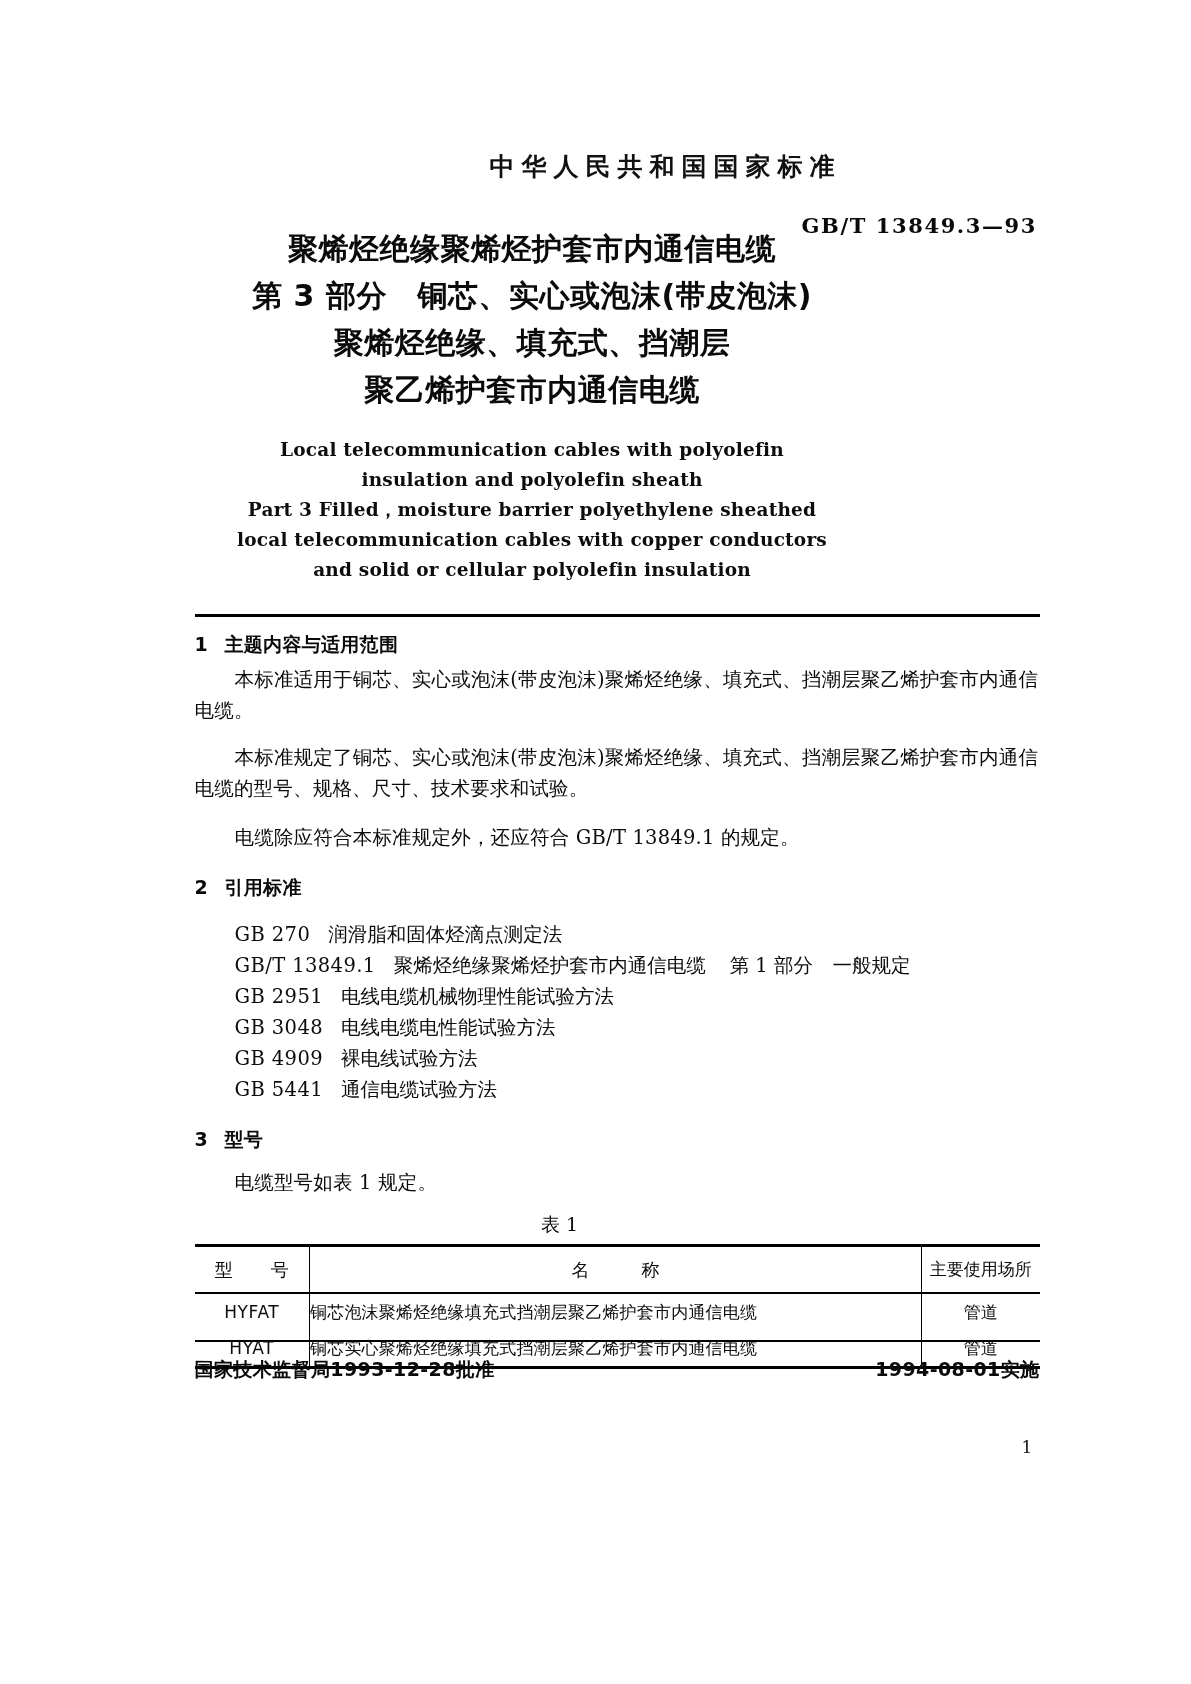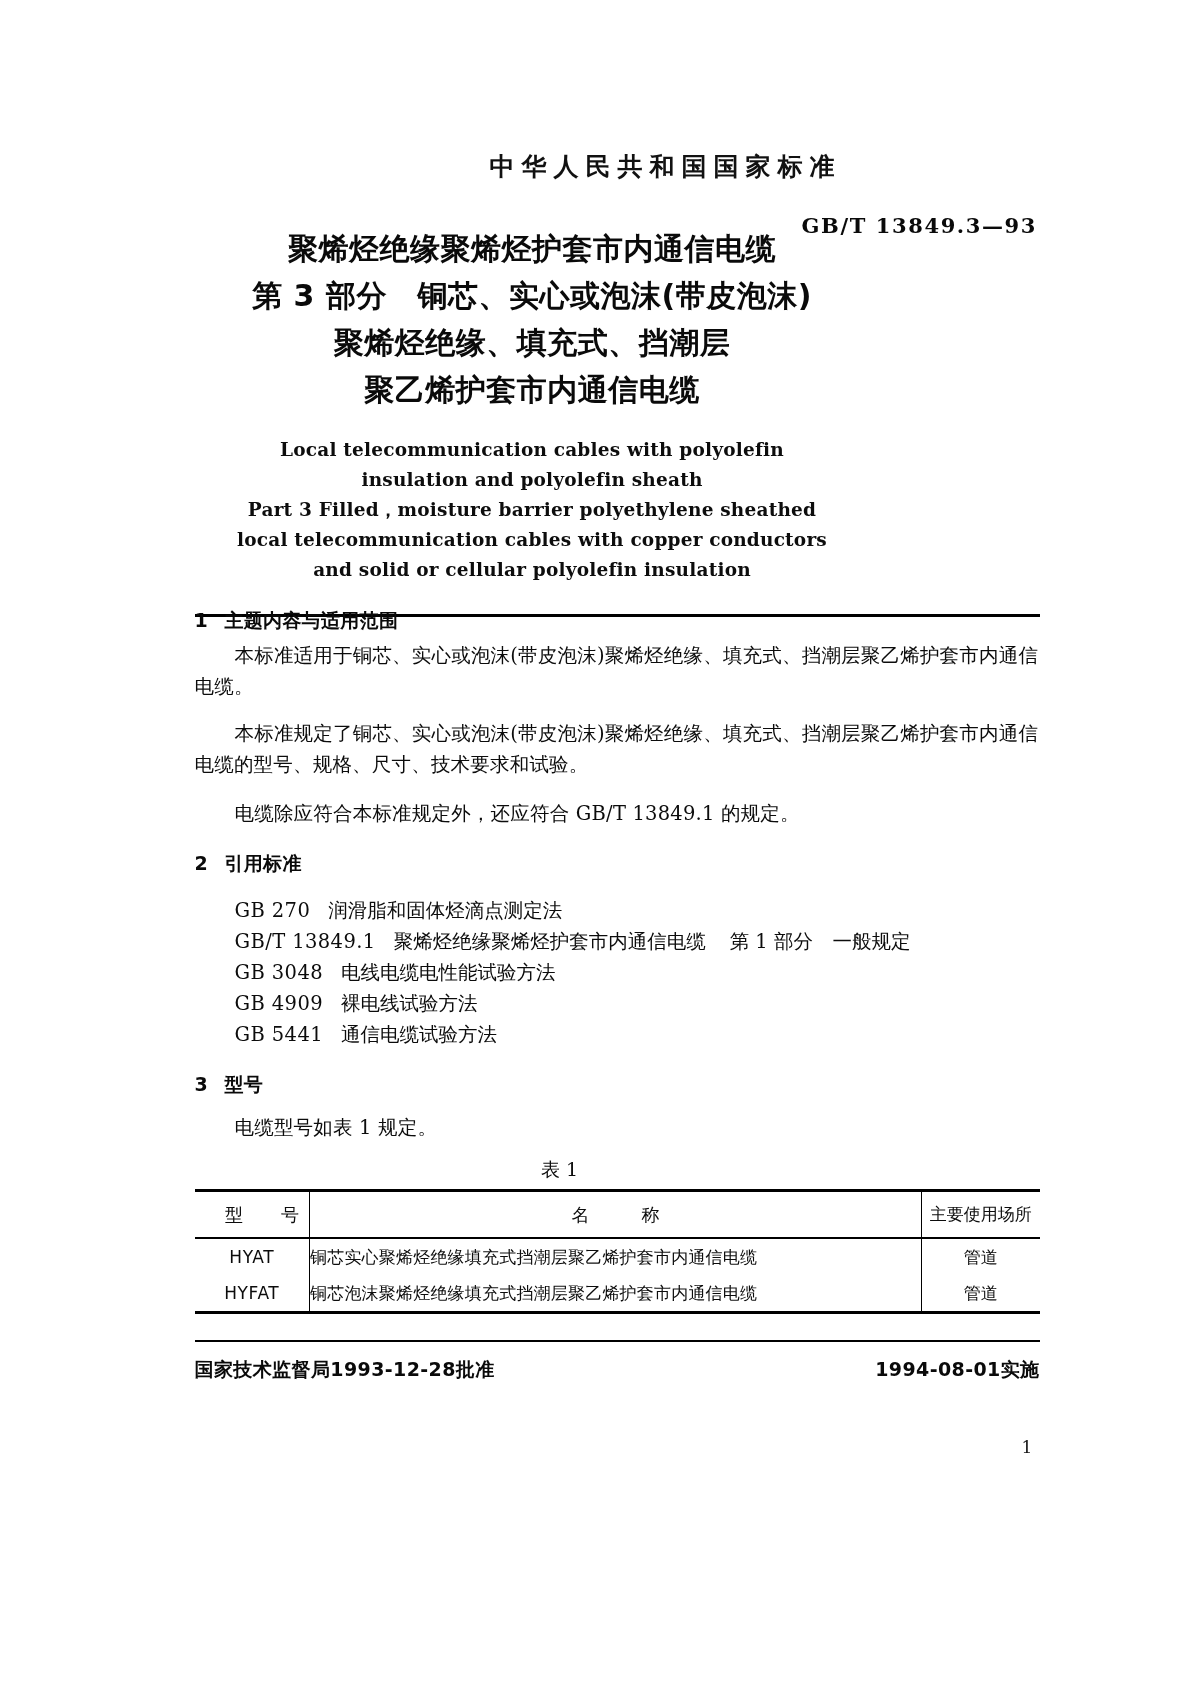--- a/index.html
+++ b/index.html
@@ -91,21 +91,21 @@
     left: 128px;
     top: 1340px;
     width: 845px;
     height: 2px;
   }
 
   
   .body-area {
     position: absolute;
     left: 128px;
-    top: 608px;
+    top: 632px;
     width: 860px;
   }
   .sec-head {
     font-family: "DejaVu Sans", "Liberation Sans", sans-serif;
     font-weight: bold;
     font-size: 19px;
     color: #0a0a0a;
     margin: 0 0 6px 0;
     letter-spacing: 0.3px;
   }
@@ -176,21 +176,20 @@
     height: 45px;
     font-weight: normal;
     font-size: 18px;
     text-align: center;
     vertical-align: middle;
   }
   table.spec thead th.type-col {
     letter-spacing: 10px;
     padding-left: 10px;
     font-family: "DejaVu Sans", "Liberation Sans", sans-serif;
-    text-align: right;
   }
   table.spec thead th.name-col span.sp {
     display: inline-block;
     width: 52px;
   }
   table.spec thead th.use-col {
     font-size: 17px;
   }
   table.spec tbody td {
     height: 36px;
@@ -284,20 +283,23 @@
 
     <h2 class="sec-head" style="margin-top:22px;">
       <span class="num">2</span><span>引用标准</span>
     </h2>
     <ul class="ref-list">
       <li>
         <span class="ref-code">GB 270</span><span class="ref-name">润滑脂和固体烃滴点测定法</span>
       </li>
       <li>
         <span class="ref-code">GB/T 13849.1</span><span class="ref-name">聚烯烃绝缘聚烯烃护套市内通信电缆</span><span class="ref-extra">第 1 部分　一般规定</span>
+      </li>
+      <li>
+        <span class="ref-code">GB 2951</span><span class="ref-name">电线电缆机械物理性能试验方法</span>
       </li>
       <li>
         <span class="ref-code">GB 3048</span><span class="ref-name">电线电缆电性能试验方法</span>
       </li>
       <li>
         <span class="ref-code">GB 4909</span><span class="ref-name">裸电线试验方法</span>
       </li>
       <li>
         <span class="ref-code">GB 5441</span><span class="ref-name">通信电缆试验方法</span>
       </li>
@@ -320,27 +322,27 @@
         <tr>
           <th class="type-col">型　号</th>
           <th class="name-col">
             <span>名</span><span class="sp"></span><span>称</span>
           </th>
           <th class="use-col">主要使用场所</th>
         </tr>
       </thead>
       <tbody>
         <tr>
-          <td class="model">HYAT</td>
-          <td class="name">铜芯实心聚烯烃绝缘填充式挡潮层聚乙烯护套市内通信电缆</td>
+          <td class="model">HYFAT</td>
+          <td class="name">铜芯泡沫聚烯烃绝缘填充式挡潮层聚乙烯护套市内通信电缆</td>
           <td class="usage">管道</td>
         </tr>
         <tr>
-          <td class="model">HYFAT</td>
-          <td class="name">铜芯泡沫聚烯烃绝缘填充式挡潮层聚乙烯护套市内通信电缆</td>
+          <td class="model">HYAT</td>
+          <td class="name">铜芯实心聚烯烃绝缘填充式挡潮层聚乙烯护套市内通信电缆</td>
           <td class="usage">管道</td>
         </tr>
       </tbody>
     </table>
   </div>
 
   <div class="footer">
     <div>国家技术监督局1993-12-28批准</div>
     <div>1994-08-01实施</div>
   </div>

